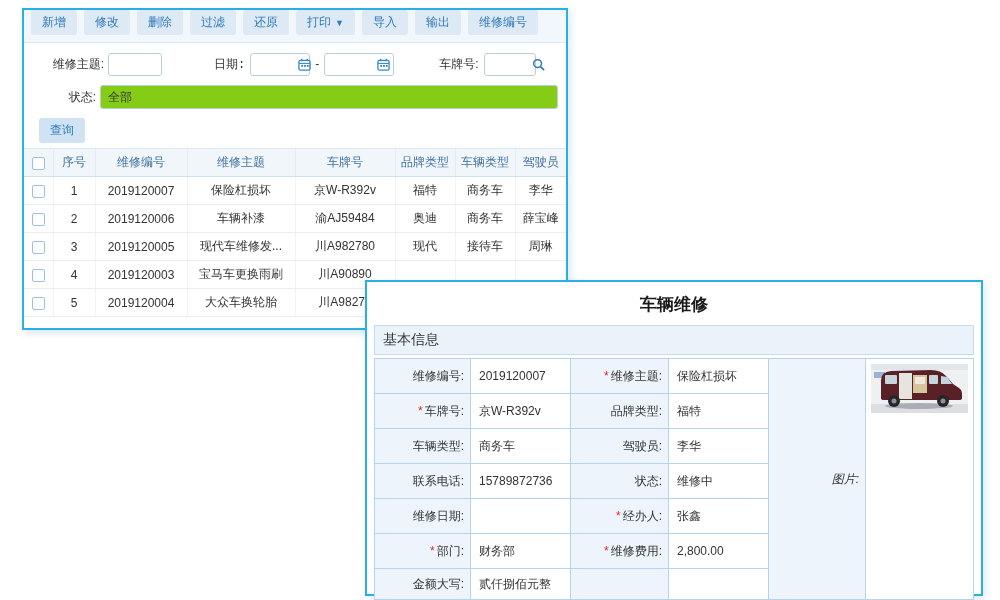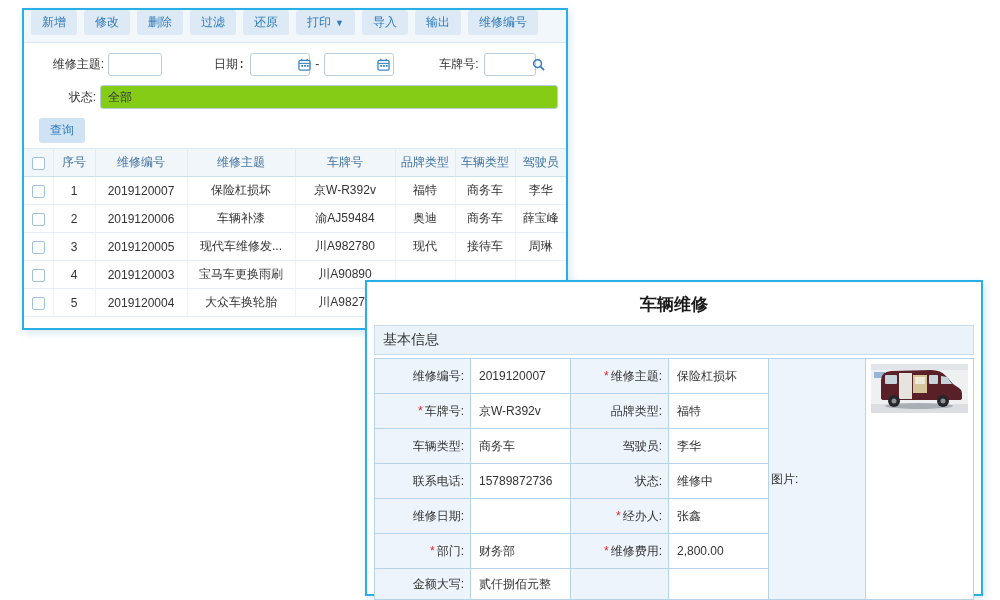--- a/index.html
+++ b/index.html
@@ -57,21 +57,21 @@
   #detail-window { left:365px; top:280px; width:618px; height:316px; z-index:2; padding:0 7px; }
   .detail-title { text-align:center; font-size:17px; font-weight:bold; color:#1a1a1a; margin:11px 0 9px; }
   .section-bar { background:#eaf3fa; border:1px solid #c9dcec; padding:5px 8px;
     font-size:14px; color:#333; }
   table.form { width:100%; border-collapse:collapse; table-layout:fixed; margin-top:3px; }
   table.form td { border:1px solid #b5d3ea; font-size:12px; height:35px; overflow:hidden; white-space:nowrap; }
   table.form td.lbl { background:#edf4fb; text-align:right; padding:0 6px 0 2px; }
   table.form td.val { background:#fff; text-align:left; padding:0 4px 0 8px; }
   table.form tr.last td { height:31px;margin-left:8px; }
   .req { color:#e8252a; margin-right:2px; }
-  td.pic-label { background:#edf4fb; padding:0 6px 0 2px; vertical-align:middle; }
+  td.pic-label { background:#edf4fb; text-align:right; padding:0 6px 0 2px; vertical-align:middle;font-style:italic; }
   td.pic-cell { background:#fff; vertical-align:top; padding:5px; }
   .car-img { display:block; width:97px; height:49px; }
 </style>
 </head>
 <body>
 
 <div class="page">
 
   <div class="win" id="list-window">
 

